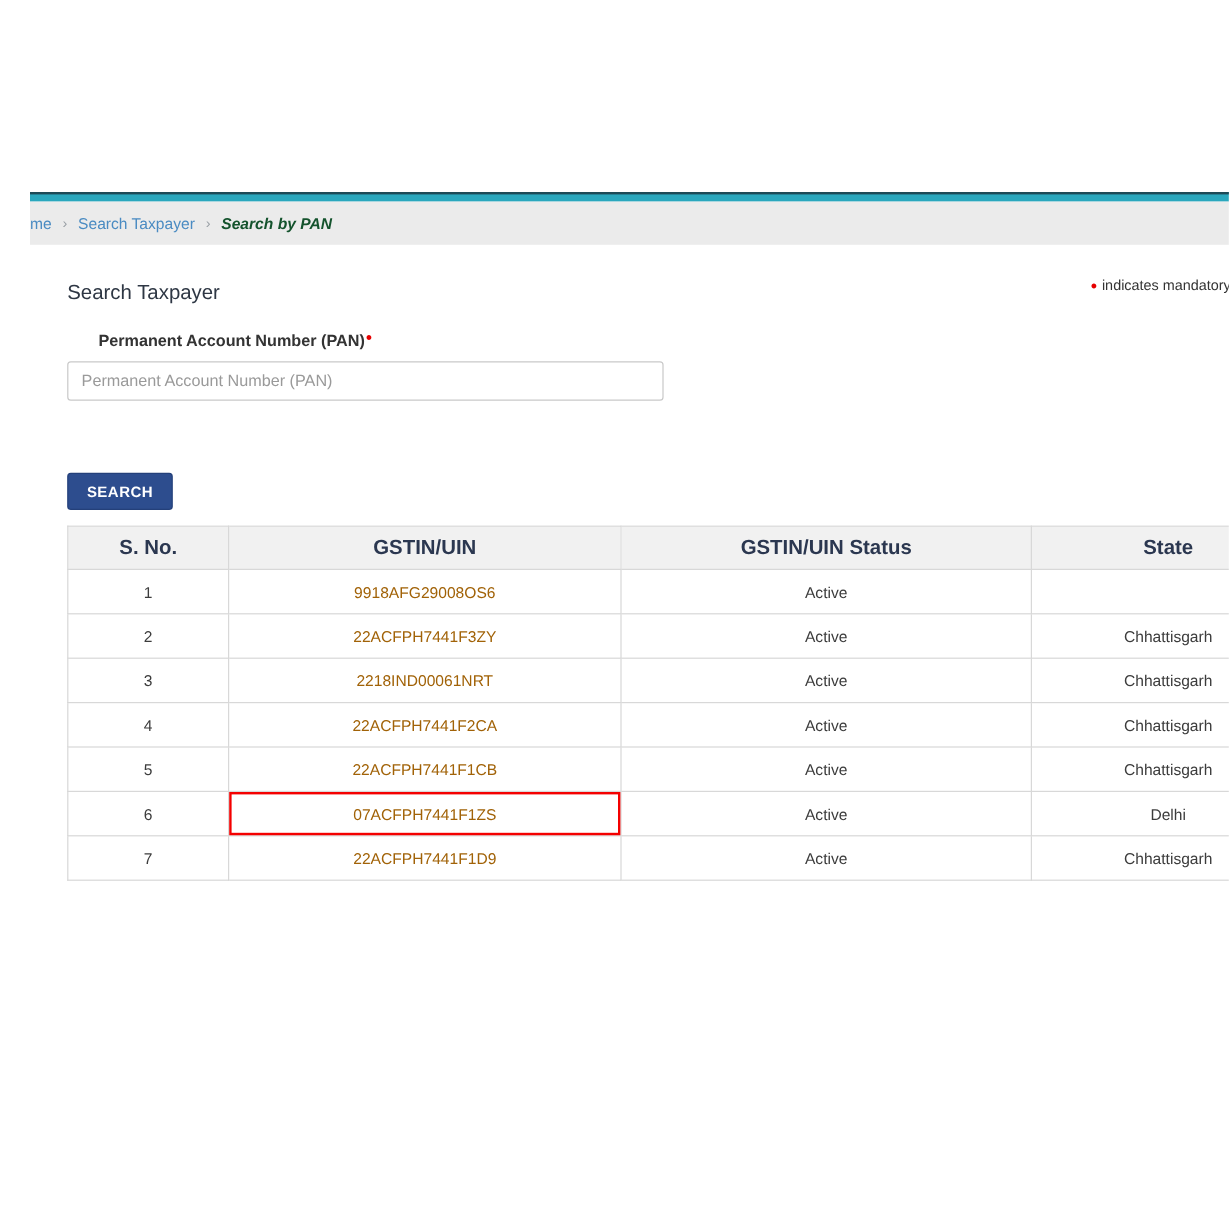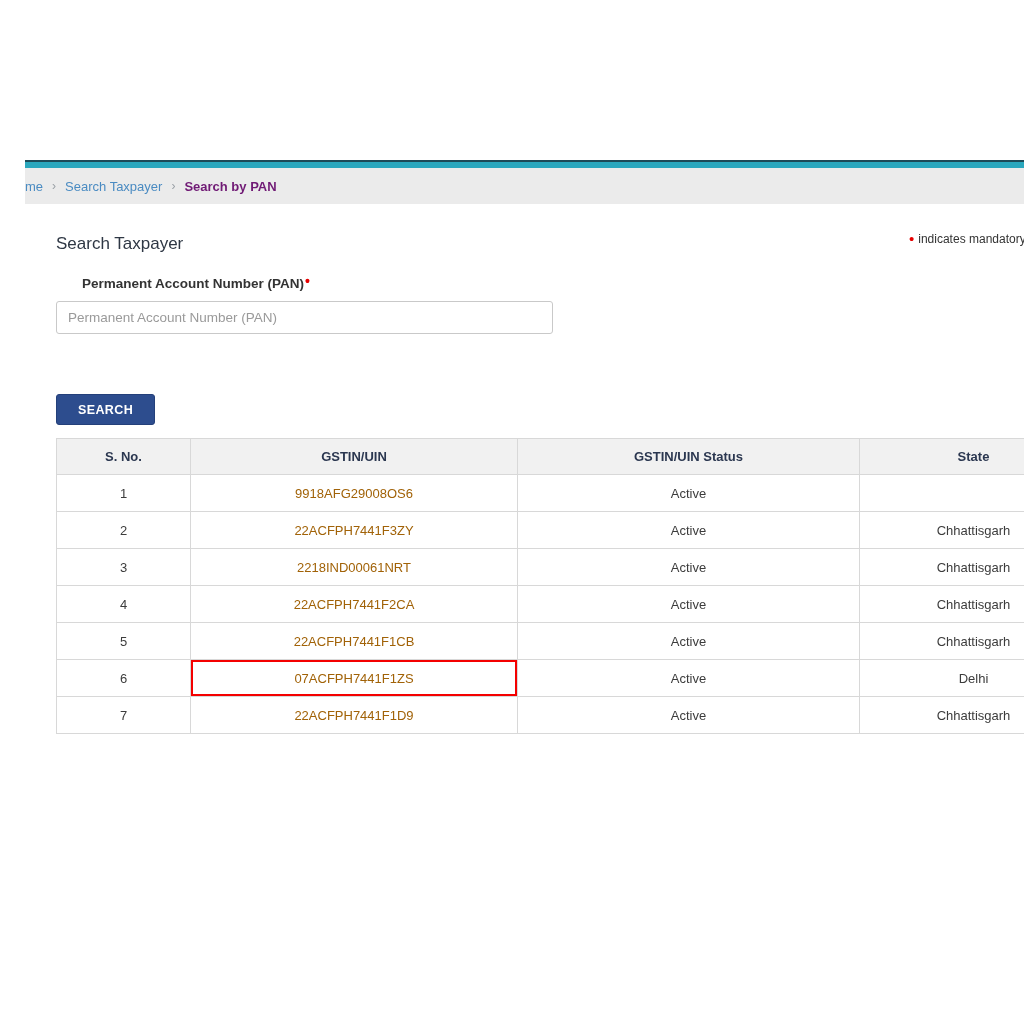--- a/index.html
+++ b/index.html
@@ -25,21 +25,21 @@
     align-items: center;
     gap: 9px;
     font-size: 13px;
   }
   .breadcrumb a {
     color: #4a8bc2;
     text-decoration: none;
     cursor: pointer;
   }
   .breadcrumb .sep { color: #9aa0a6; font-size: 12px; }
-  .breadcrumb .crumb-current { color: #701a75; font-weight: bold; }
+  .breadcrumb .crumb-current { color: #14532d; font-weight: bold; font-style: italic; }
 
   .main { position: relative; padding-left: 31px; }
 
   .mandatory-note {
     position: absolute;
     left: 884px;
     top: 26px;
     white-space: nowrap;
     font-size: 12px;
     color: #333333;
@@ -75,21 +75,21 @@
     font-size: 13.5px;
     color: #333;
     font-family: "Liberation Sans", sans-serif;
     outline: none;
   }
   .pan-input::placeholder { color: #9a9a9a; }
 
   .search-btn {
     display: block;
     margin-top: 60px;
-    width: 99px;
+    width: 88px;
     height: 31px;
     background: #2d4d8e;
     border: 1px solid #24407a;
     border-radius: 3px;
     color: #ffffff;
     font-weight: bold;
     font-size: 12.5px;
     letter-spacing: 0.4px;
     font-family: "Liberation Sans", sans-serif;
     cursor: pointer;
@@ -110,21 +110,21 @@
     width: 1019px;
   }
   .results-table th, .results-table td {
     border: 1px solid #d8d8d8;
     text-align: center;
     overflow: hidden;
   }
   .results-table th {
     background: #f1f1f1;
     height: 33px;
-    font-size: 13px;
+    font-size: 17px;
     font-weight: bold;
     color: #2b3750;
   }
   .results-table td {
     height: 34px;
     font-size: 13px;
     color: #3c3c3c;
     background: #ffffff;
   }
   .c-sno { width: 131px; }

